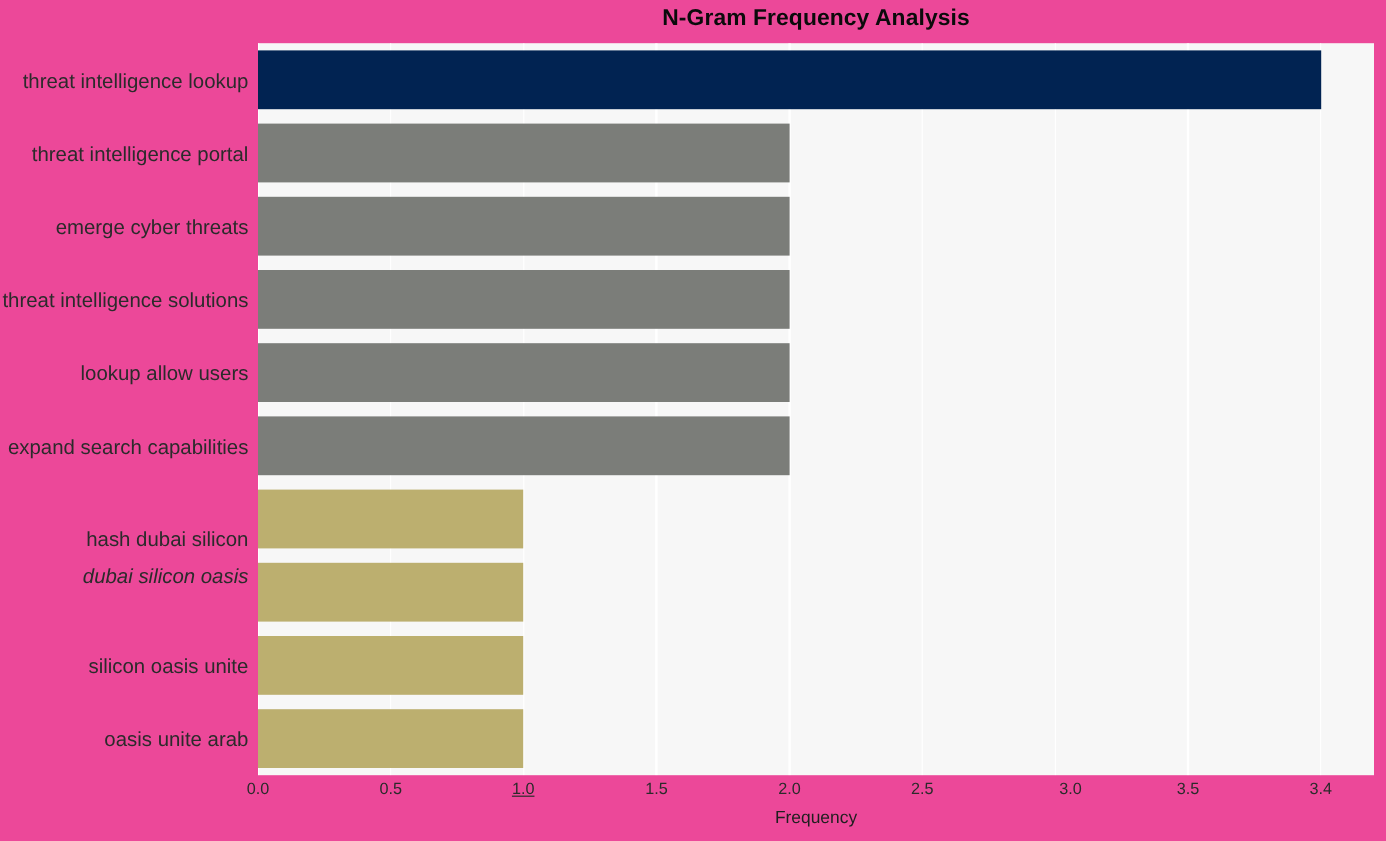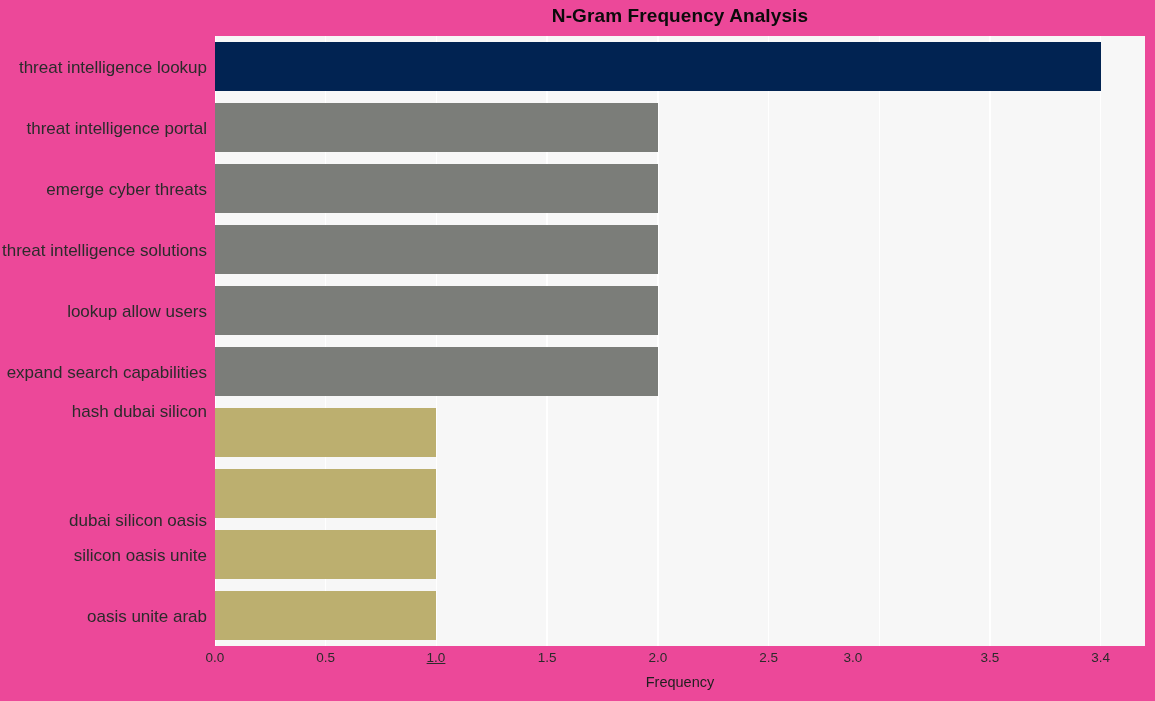--- a/index.html
+++ b/index.html
@@ -116,22 +116,22 @@
 
   <div id="chart-title">N-Gram Frequency Analysis</div>
 
   <div id="y-axis-labels">
       <div class="ytick-label" style="top: 22.5px;">threat intelligence lookup</div>
       <div class="ytick-label" style="top: 83.5px;">threat intelligence portal</div>
       <div class="ytick-label" style="top: 144.5px;">emerge cyber threats</div>
       <div class="ytick-label" style="top: 205.5px;">threat intelligence solutions</div>
       <div class="ytick-label" style="top: 266.5px;">lookup allow users</div>
       <div class="ytick-label" style="top: 327.5px;">expand search capabilities</div>
-      <div class="ytick-label" style="top: 367px;">hash dubai silicon</div>
-      <div class="ytick-label" style="top: 476px;">dubai silicon oasis</div>
+      <div class="ytick-label" style="top: 405px;">hash dubai silicon</div>
+      <div class="ytick-label" style="top: 436px; font-style: italic;">dubai silicon oasis</div>
       <div class="ytick-label" style="top: 510.5px;">silicon oasis unite</div>
       <div class="ytick-label" style="top: 571.5px;">oasis unite arab</div>
     </div>
 
   <div id="plot-area">
     <div id="gridlines">
         <div class="gridline-v" style="left: -0.75px; background: rgb(255, 255, 255);"></div>
         <div class="gridline-v" style="left: 109.964px; background: rgb(255, 255, 255);"></div>
         <div class="gridline-v" style="left: 220.679px; background: rgb(255, 255, 255);"></div>
         <div class="gridline-v" style="left: 331.393px; background: rgb(255, 255, 255);"></div>
@@ -155,20 +155,20 @@
       </div>
   </div>
 
   <div id="x-axis-labels">
       <div class="xtick-label" style="left: 0px;">0.0</div>
       <div class="xtick-label" style="left: 110.714px;">0.5</div>
       <div class="xtick-label" style="left: 221px; text-decoration: underline;">1.0</div>
       <div class="xtick-label" style="left: 332.143px;">1.5</div>
       <div class="xtick-label" style="left: 442.857px;">2.0</div>
       <div class="xtick-label" style="left: 553.571px;">2.5</div>
-      <div class="xtick-label" style="left: 638px; text-align: center;">3.0</div>
+      <div class="xtick-label" style="left: 677px; text-align: center;">3.0</div>
       <div class="xtick-label" style="left: 775px;">3.5</div>
       <div class="xtick-label" style="left: 885.714px;">3.4</div>
     </div>
 
   <div id="x-axis-title">Frequency</div>
 
 </div>
 
 </body></html>

